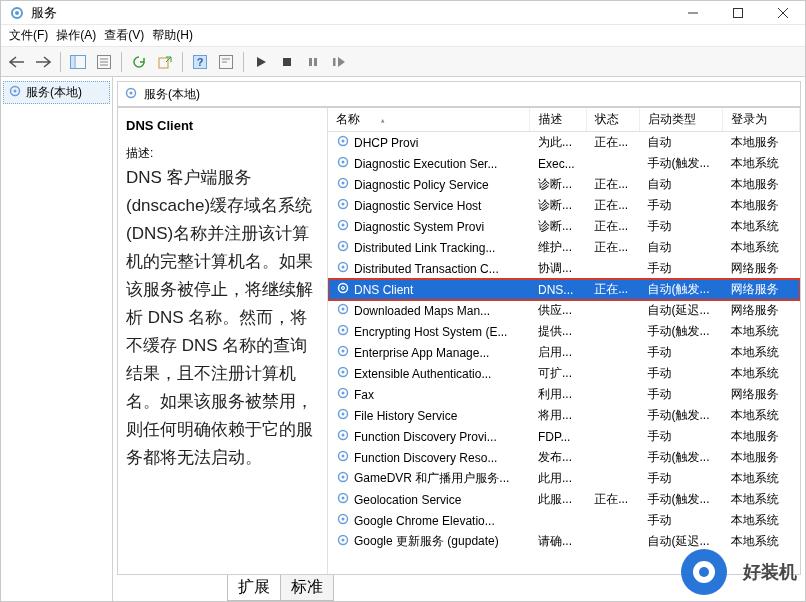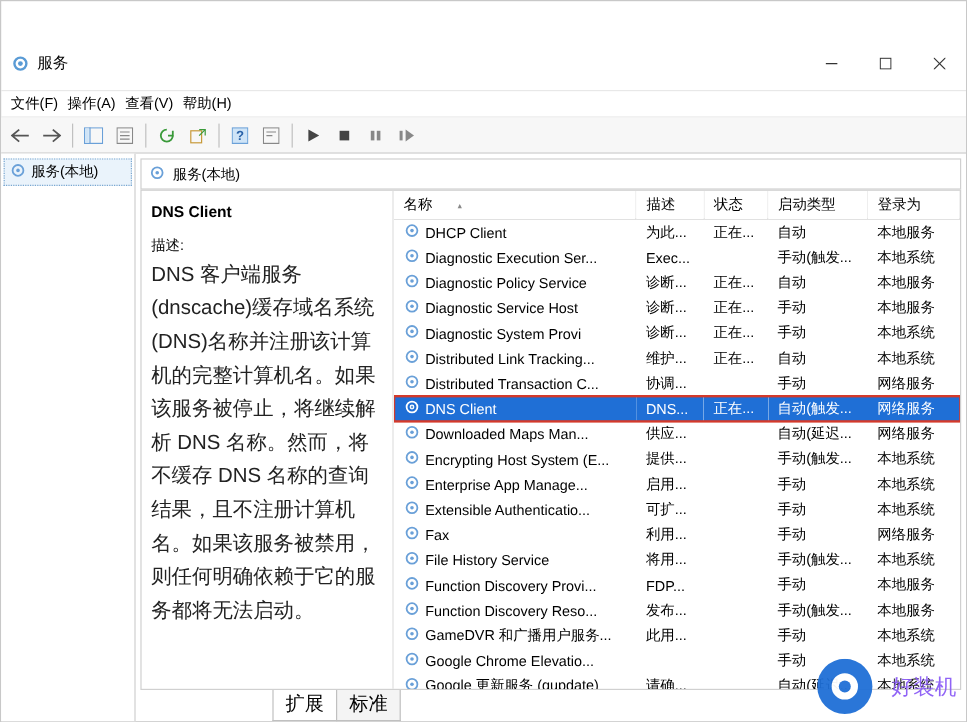--- a/index.html
+++ b/index.html
@@ -1,19 +1,19 @@
 <!DOCTYPE html>
 <html><head>
 <meta charset="utf-8">
 <style>
   * { box-sizing: border-box; }
   html, body { margin: 0; padding: 0; font-family: "Microsoft YaHei", "Segoe UI", sans-serif; font-size: 12px; background: #fff; }
   .window { width: 806px; height: 602px; border: 1px solid #c8c8c8; display: flex; flex-direction: column; background: #fff; position: relative; }
   
-  .title-bar { height: 46px; display: flex; align-items: center; padding: 0 0 0 8px; border-bottom: 1px solid #e8e8e8; margin-top: 29px; }
+  .title-bar { height: 24px; display: flex; align-items: center; padding: 0 0 0 8px; border-bottom: 1px solid #e8e8e8; }
   .title-bar .icon { width: 16px; height: 16px; margin-right: 6px; }
   .title-bar .title { flex: 1; font-size: 13px; }
   .title-controls { display: flex; }
   .title-controls .btn { width: 45px; height: 30px; display: flex; align-items: center; justify-content: center; }
   
   .menu-bar { height: 22px; display: flex; align-items: center; padding: 0 4px; gap: 0; border-bottom: 1px solid #e8e8e8; }
   .menu-bar span { padding: 2px 4px; font-size: 12px; }
   
   .tool-bar { height: 30px; display: flex; align-items: center; padding: 0 4px; gap: 2px; border-bottom: 1px solid #d0d0d0; background: #f7f7f7; }
   .tool-bar .sep { width: 1px; height: 20px; background: #c0c0c0; margin: 0 3px; }
@@ -37,21 +37,21 @@
   tbody tr { height: 21px; }
   tbody td.name { display: flex; align-items: center; gap: 4px; }
   .gear-icon { width: 14px; height: 14px; flex-shrink: 0; }
   tr.selected { background: #1f6fd6; color: #fff; outline: 2px solid #d43a2b; outline-offset: -1px; }
   tr.selected .gear-icon circle, tr.selected .gear-icon path { stroke: #fff; }
   
   .bottom-tabs { height: 22px; display: flex; align-items: flex-end; padding-left: 114px; border-top: 0; }
   .bottom-tabs .tab { border: 1px solid #c0c0c0; border-top: none; border-top-left-radius: 0; border-top-right-radius: 0; padding: 2px 10px; font-size: 16px; background: #f4f4f4; margin-right: -1px; }
   .bottom-tabs .tab.active { background: #fff; }
   
-  .watermark { position: absolute; right: 8px; bottom: 6px; display: flex; align-items: center; gap: 16px; color: #8b5cf6; font-weight: normal; font-size: 18px; pointer-events: none; opacity: 0.95; }
+  .watermark { position: absolute; right: 8px; bottom: 6px; display: flex; align-items: center; gap: 16px; color: #404040; font-weight: bold; font-size: 18px; pointer-events: none; opacity: 0.95; }
   .eye { width: 46px; height: 46px; border-radius: 50%; background: #1f6fd6; display: flex; align-items: center; justify-content: center; position: relative; }
   .eye .inner { width: 22px; height: 22px; border-radius: 50%; background: #fff; display: flex; align-items: center; justify-content: center; }
   .eye .pupil { width: 10px; height: 10px; border-radius: 50%; background: #1f6fd6; }
   th .sort { font-size: 9px; color: #888; margin-left: 20px; }
   col.c1 { width: 180px; } col.c2 { width: 50px; } col.c3 { width: 50px; } col.c4 { width: 76px; } col.c5 { width: 72px; }
 </style>
 </head>
 <body>
 
 <div class="window">
@@ -214,21 +214,21 @@
                 <th>登录为</th>
               </tr>
             </thead>
             <tbody id="tbody">
                 <tr>
                   <td class="name">
                     <span><svg class="gear-icon" viewBox="0 0 14 14">
                         <circle cx="7" cy="7" r="4.5" fill="none" stroke="#6aa0d8" stroke-width="1.5"></circle>
                         <circle cx="7" cy="7" r="1.5" fill="#6aa0d8"></circle>
                       </svg></span>
-                    <span>DHCP Client</span>
+                    <span>DHCP Provi</span>
                   </td>
                   <td>为此...</td>
                   <td>正在...</td>
                   <td>自动</td>
                   <td>本地服务</td>
                 </tr>
                 <tr>
                   <td class="name">
                     <span><svg class="gear-icon" viewBox="0 0 14 14">
                         <circle cx="7" cy="7" r="4.5" fill="none" stroke="#6aa0d8" stroke-width="1.5"></circle>
@@ -427,20 +427,33 @@
                   <td class="name">
                     <span><svg class="gear-icon" viewBox="0 0 14 14">
                         <circle cx="7" cy="7" r="4.5" fill="none" stroke="#6aa0d8" stroke-width="1.5"></circle>
                         <circle cx="7" cy="7" r="1.5" fill="#6aa0d8"></circle>
                       </svg></span>
                     <span>GameDVR 和广播用户服务...</span>
                   </td>
                   <td>此用...</td>
                   <td></td>
                   <td>手动</td>
+                  <td>本地系统</td>
+                </tr>
+                <tr>
+                  <td class="name">
+                    <span><svg class="gear-icon" viewBox="0 0 14 14">
+                        <circle cx="7" cy="7" r="4.5" fill="none" stroke="#6aa0d8" stroke-width="1.5"></circle>
+                        <circle cx="7" cy="7" r="1.5" fill="#6aa0d8"></circle>
+                      </svg></span>
+                    <span>Geolocation Service</span>
+                  </td>
+                  <td>此服...</td>
+                  <td>正在...</td>
+                  <td>手动(触发...</td>
                   <td>本地系统</td>
                 </tr>
                 <tr>
                   <td class="name">
                     <span><svg class="gear-icon" viewBox="0 0 14 14">
                         <circle cx="7" cy="7" r="4.5" fill="none" stroke="#6aa0d8" stroke-width="1.5"></circle>
                         <circle cx="7" cy="7" r="1.5" fill="#6aa0d8"></circle>
                       </svg></span>
                     <span>Google Chrome Elevatio...</span>
                   </td>

